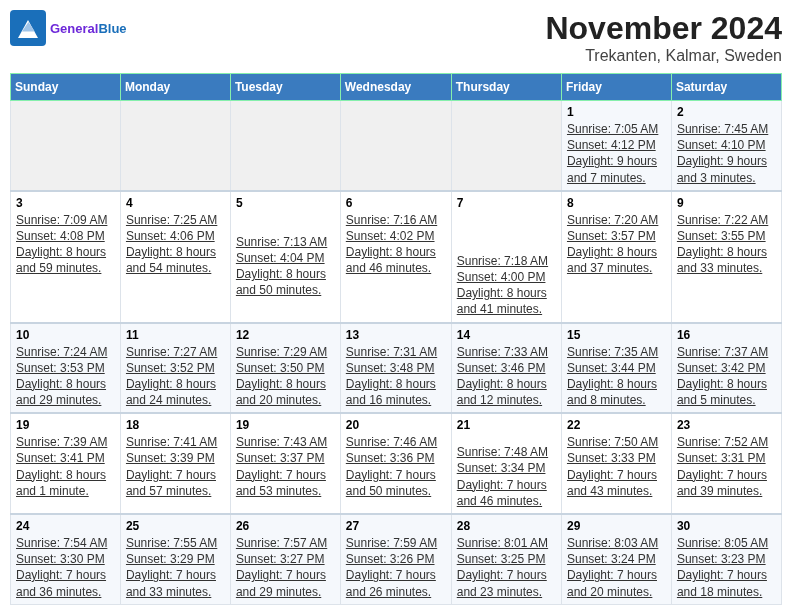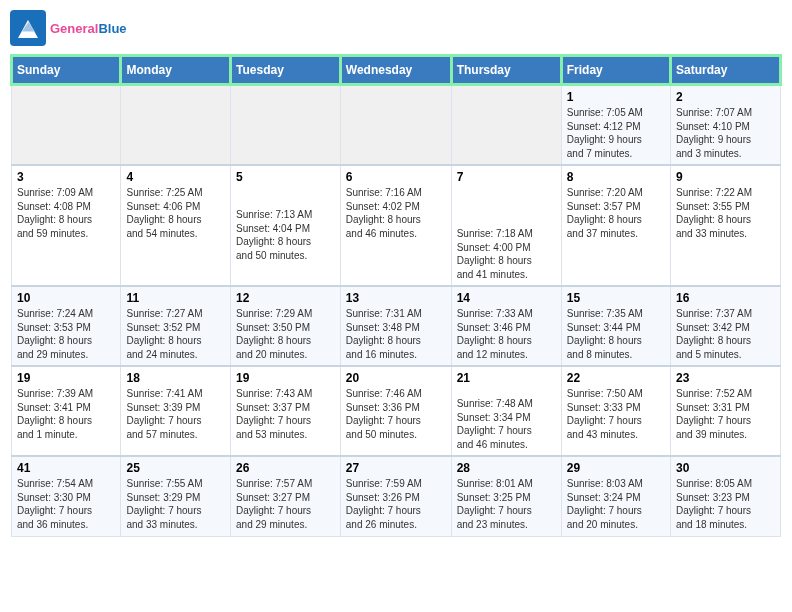--- a/index.html
+++ b/index.html
@@ -15,21 +15,21 @@
       justify-content: space-between;
       align-items: flex-start;
       margin-bottom: 8px;
     }
     .logo {
       display: flex;
       align-items: center;
       font-size: 20px;
       font-weight: bold;
     }
-    .logo-general { color: #ec4899; }
+    .logo-general { color: #6d28d9; }
     .logo-blue { color: #1a6fba; }
     .logo-icon {
       width: 36px;
       height: 36px;
       margin-right: 4px;
     }
     .title-block {
       text-align: right;
     }
     .title-block h1 {
@@ -49,21 +49,21 @@
     }
     thead tr {
       background: #3a7bbf;
       color: #fff;
     }
     thead th {
       padding: 6px 4px;
       text-align: left;
       font-weight: bold;
       font-size: 12px;
-      border: 3px solid #86efac;
+      border: 1px solid #86efac;
     }
     tbody tr {
       vertical-align: top;
     }
     tbody tr:nth-child(odd) td {
       background: #f5f8fc;
     }
     tbody tr:nth-child(even) td {
       background: #ffffff;
     }
@@ -73,23 +73,24 @@
       width: 113px;
       height: 80px;
     }
     .day-number {
       font-weight: bold;
       font-size: 12px;
       display: block;
       margin-bottom: 2px;
     }
     .day-info {
-      font-size: 10px;
+      font-size: 12px;
       color: #333;
       line-height: 1.35;
+      text-decoration: underline;
     }
     .empty-cell {
       background: #f0f0f0 !important;
     }
     
     .week-row td {
       border-top: 2px solid #c8d4e0;
     }
   </style>
 </head>
@@ -101,20 +102,24 @@
       <rect width="36" height="36" rx="4" fill="#1a6fba"></rect>
       <polygon points="8,28 18,10 28,28" fill="white"></polygon>
       <polygon points="20,22 28,10 36,22" fill="#a0c4e8" transform="translate(-4,4) scale(0.8)"></polygon>
     </svg>
     <div>
       <div style="font-size:13px; line-height:1;">
         <span class="logo-general">General</span><span class="logo-blue">Blue</span>
       </div>
     </div>
   </div>
+  <div class="title-block">
+    <h1>November 2024</h1>
+    <h2>Trekanten, Kalmar, Sweden</h2>
+  </div>
 </div>
 
 <table>
   <thead>
     <tr>
     <th>Sunday</th>
         <th>Monday</th>
         <th>Tuesday</th>
         <th>Wednesday</th>
         <th>Thursday</th>
@@ -131,21 +136,21 @@
         <td class="empty-cell"></td>
         <td>
           <span class="day-number">1</span>
           <div class="day-info" style="white-space: pre-line;">Sunrise: 7:05 AM
 Sunset: 4:12 PM
 Daylight: 9 hours
 and 7 minutes.</div>
         </td>
         <td>
           <span class="day-number">2</span>
-          <div class="day-info" style="white-space: pre-line;">Sunrise: 7:07 AM
+          <div class="day-info" style="white-space: pre-line;">Sunrise: 7:45 AM
 Sunset: 4:10 PM
 Daylight: 9 hours
 and 3 minutes.</div>
         </td>
       </tr>
       <tr class="week-row">
         <td>
           <span class="day-number">3</span>
           <div class="day-info" style="white-space: pre-line;">Sunrise: 7:09 AM
 Sunset: 4:08 PM
@@ -292,21 +297,21 @@
         <td>
           <span class="day-number">23</span>
           <div class="day-info" style="white-space: pre-line;">Sunrise: 7:52 AM
 Sunset: 3:31 PM
 Daylight: 7 hours
 and 39 minutes.</div>
         </td>
       </tr>
       <tr class="week-row">
         <td>
-          <span class="day-number">41</span>
+          <span class="day-number">24</span>
           <div class="day-info" style="white-space: pre-line;">Sunrise: 7:54 AM
 Sunset: 3:30 PM
 Daylight: 7 hours
 and 36 minutes.</div>
         </td>
         <td>
           <span class="day-number">25</span>
           <div class="day-info" style="white-space: pre-line;">Sunrise: 7:55 AM
 Sunset: 3:29 PM
 Daylight: 7 hours

